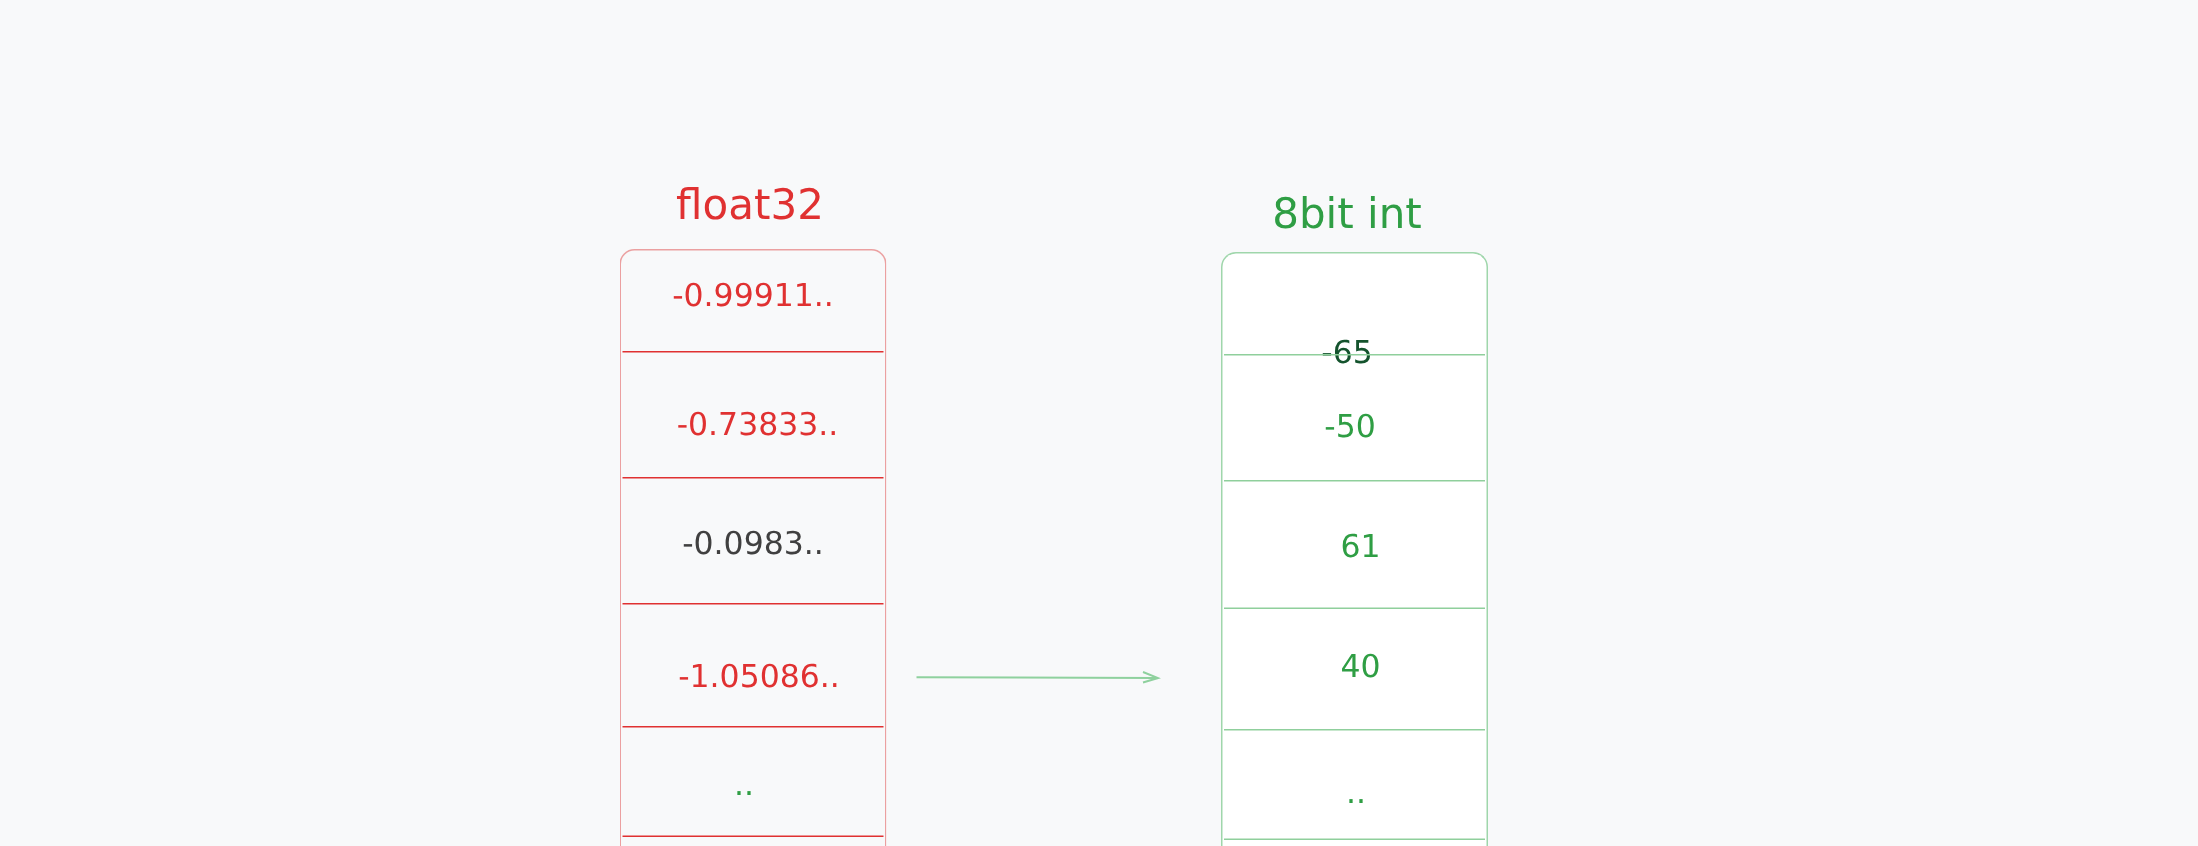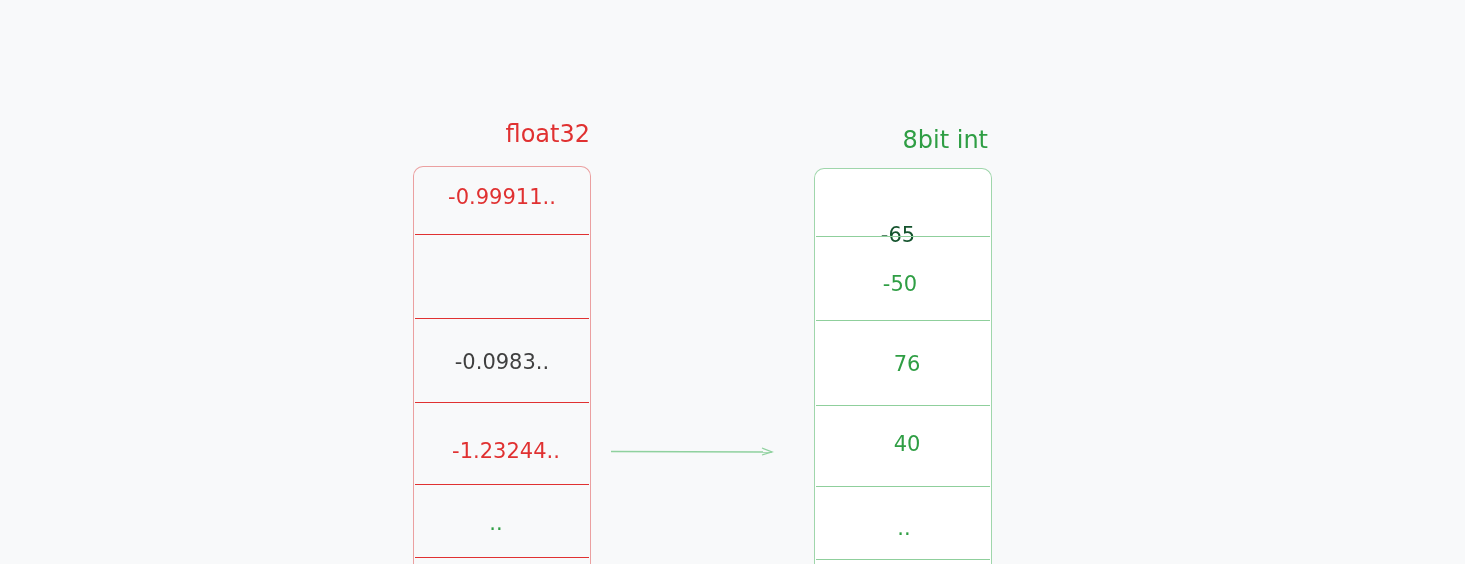--- a/index.html
+++ b/index.html
@@ -2,60 +2,61 @@
 <html><head>
 <meta charset="utf-8">
 <style>
   html, body { margin: 0; padding: 0; }
   body {
     width: 1465px; height: 564px; overflow: hidden;
     background: #f8f9fa; position: relative;
     font-family: "DejaVu Sans", sans-serif;
   }
   .col-title {
-    position: absolute; font-size: 24px; text-align: right; width: 180px;
+    position: absolute; font-size: 28px; text-align: center; width: 180px;
   }
   .col {
     position: absolute; width: 178px; height: 420px;
     border: 1.4px solid; border-bottom: none;
     border-radius: 10px 10px 0 0; box-sizing: border-box;
   }
   .cell {
     position: absolute; left: 0; right: 0; text-align: center;
     font-size: 21px;
   }
   .sep { position: absolute; left: 1px; right: 1px; height: 0; border-top: 1.2px solid; }
   svg { position: absolute; }
 </style>
 </head>
 <body>
 
 <div class="col-title" style="left:410px; top:120px; color:#e03131;">float32</div>
 <div class="col" style="left:413px; top:166px; border-color:#eba0a0; background:#f8f9fa;">
   <div class="cell" style="top:18px; color:#e03131;">-0.99911..</div>
   <div class="sep" style="top:67px; border-color:#e03131;"></div>
+  <div class="cell" style="top:104px; color:#e03131; padding-left:6px;">-0.73833..</div>
   <div class="sep" style="top:151px; border-color:#e03131;"></div>
   <div class="cell" style="top:183px; color:#404040;">-0.0983..</div>
   <div class="sep" style="top:235px; border-color:#e03131;"></div>
-  <div class="cell" style="top:272px; color:#e03131; padding-left:8px;">-1.23244..</div>
+  <div class="cell" style="top:272px; color:#e03131; padding-left:8px;">-1.05086..</div>
   <div class="sep" style="top:317px; border-color:#e03131;"></div>
   <div class="cell" style="top:344px; color:#2f9e44; padding-right:12px;">..</div>
   <div class="sep" style="top:390px; border-color:#e03131;"></div>
 </div>
 
 <svg width="170" height="14" style="left:608px; top:445px;" viewBox="0 0 170 14">
   <line x1="3" y1="6.5" x2="164" y2="7" stroke="#8fd19e" stroke-width="1.4"></line>
   <polyline points="154,3 164,7 154,10" fill="none" stroke="#8fd19e" stroke-width="1.3"></polyline>
 </svg>
 
 <div class="col-title" style="left:808px; top:126px; color:#2f9e44;">8bit int</div>
 <div class="col" style="left:814px; top:168px; border-color:#9fd6ab; background:#ffffff;">
   <div class="cell" style="top:29px; color:#14532d; padding-right:10px;margin-top:25px;">-65</div>
   <div class="sep" style="top:67px; border-color:#8fcf9c;"></div>
   <div class="cell" style="top:103px; color:#2f9e44; padding-right:6px;">-50</div>
   <div class="sep" style="top:151px; border-color:#8fcf9c;"></div>
-  <div class="cell" style="top:183px; color:#2f9e44; padding-left:8px;">76</div>
+  <div class="cell" style="top:183px; color:#2f9e44; padding-left:8px;">61</div>
   <div class="sep" style="top:236px; border-color:#8fcf9c;"></div>
   <div class="cell" style="top:263px; color:#2f9e44; padding-left:8px;">40</div>
   <div class="sep" style="top:317px; border-color:#8fcf9c;"></div>
   <div class="cell" style="top:347px; color:#2f9e44; padding-left:2px;">..</div>
   <div class="sep" style="top:390px; border-color:#8fcf9c;"></div>
 </div>
 
 </body></html>

